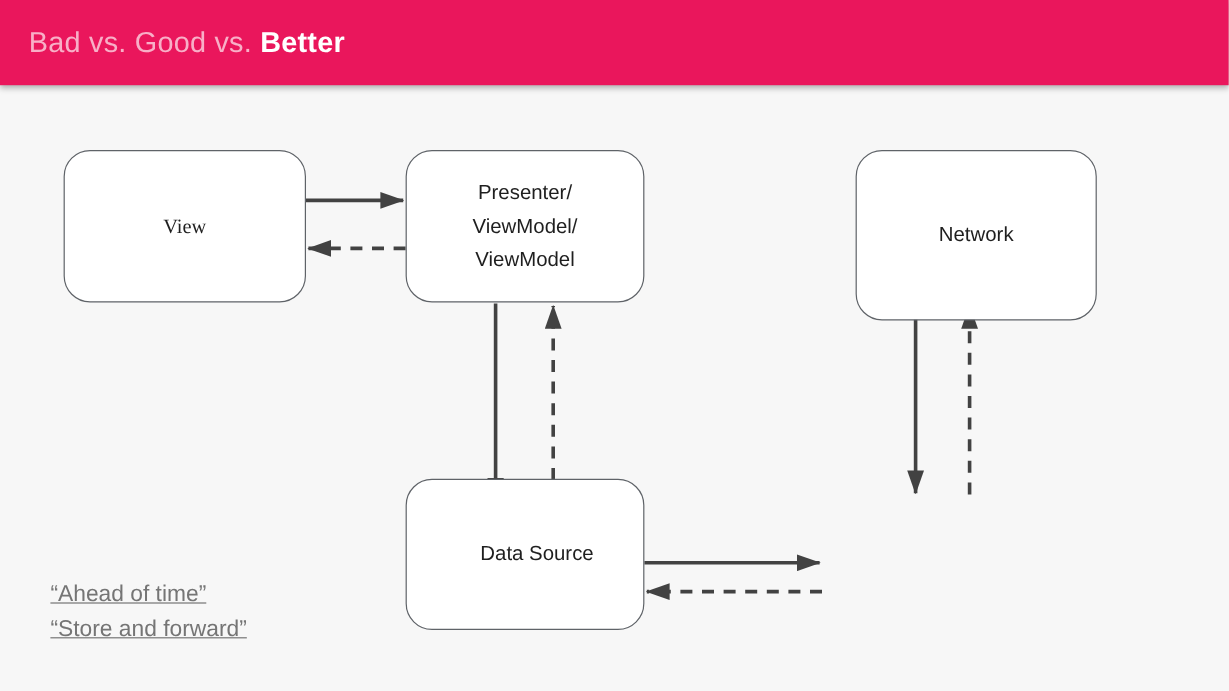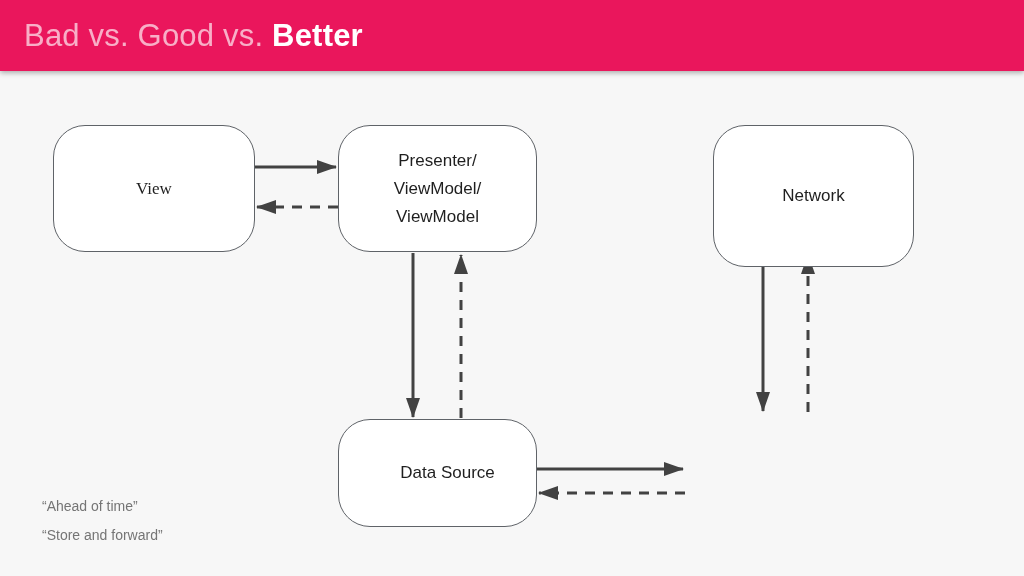--- a/index.html
+++ b/index.html
@@ -25,55 +25,55 @@
   
   .titlebar{
     position:absolute;left:0;top:0;width:1024px;height:71px;
     background:var(--header-bg);
     box-shadow:0 2px 5px rgba(0,0,0,0.30);
     display:flex;align-items:center;
     padding-left:24px;
     z-index:3;
   }
   .titlebar h1{
-    font-size:31px;font-weight:400;letter-spacing:0.2px;
+    font-size:24px;font-weight:400;letter-spacing:0.2px;
     color:var(--title-light);
   }
   .titlebar h1 .t-light{color:var(--title-light);font-weight:400;}
   .titlebar h1 .t-bold{color:var(--title-bold);font-weight:700;}
 
   
   .canvas{position:absolute;left:0;top:71px;width:1024px;height:505px;}
 
   .arrows{position:absolute;left:0;top:0;width:1024px;height:505px;z-index:1;}
   .arrows line{stroke:var(--arrow);stroke-width:3;}
   .arrows line.dashed{stroke-dasharray:10 8;}
   .arrowhead{fill:var(--arrow);}
 
   .node{
     position:absolute;z-index:2;
     background:var(--node-bg);
     border:1.5px solid var(--node-border);
-    border-radius:32px;
+    border-radius:22px;
     display:flex;flex-direction:column;align-items:center;justify-content:center;
     color:var(--node-text);
     font-size:17px;line-height:28px;
     text-align:right;
   }
   
   .node-view       {left:53px;  top:54px;  width:202px; height:127px;font-family:Liberation Serif, serif;}
   .node-presenter  {left:338px; top:54px;  width:199px; height:127px;}
   .node-network    {left:713px; top:54px;  width:201px; height:142px;}
-  .node-datasource {left:338px; top:348px; width:199px; height:108px;padding-left:20px;}
+  .node-datasource {left:338px; top:328px; width:199px; height:126px;padding-left:20px;}
   .node-realtimedb {left:685px; top:342px; width:202px; height:127px;}
 
   .quotes{
-    position:absolute;left:42px;top:421px;z-index:2;
+    position:absolute;left:42px;top:410px;z-index:2;
     color:var(--quote-text);
-    font-size:14px;line-height:29px;
+    font-size:19px;line-height:29px;text-decoration:underline;
   }
 </style>
 </head>
 <body>
 
 <div class="slide">
 
   <header class="titlebar">
     <h1>
       <span class="t-light">Bad vs. Good vs.</span>

